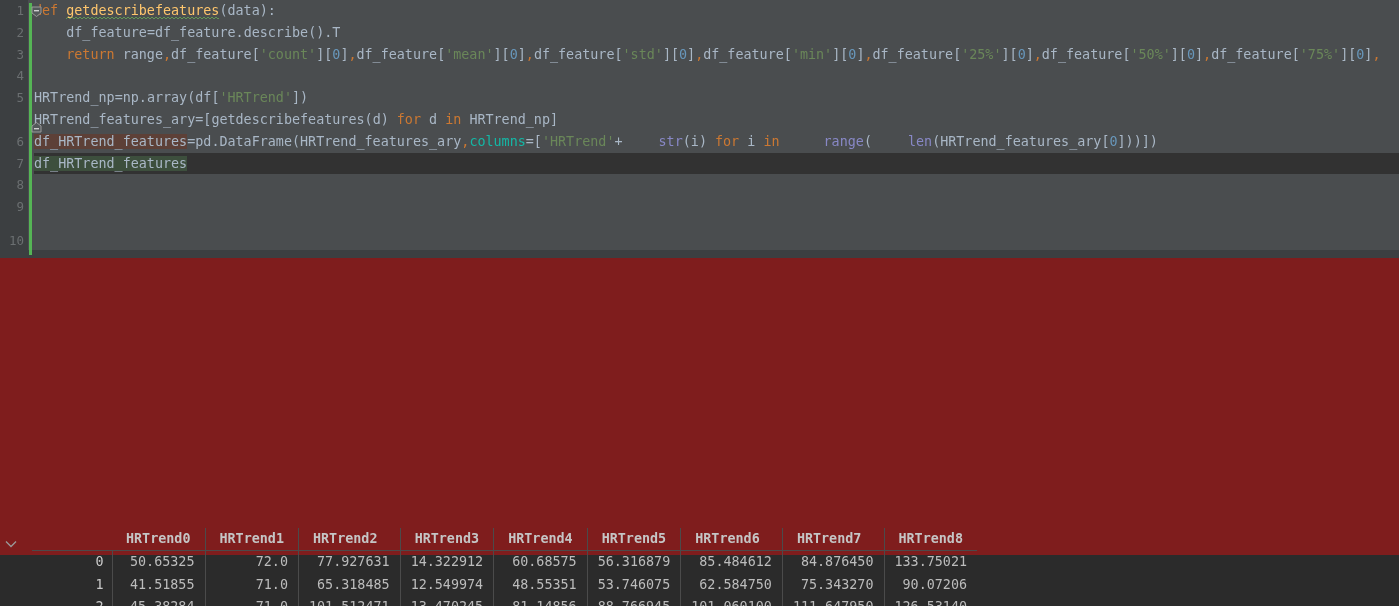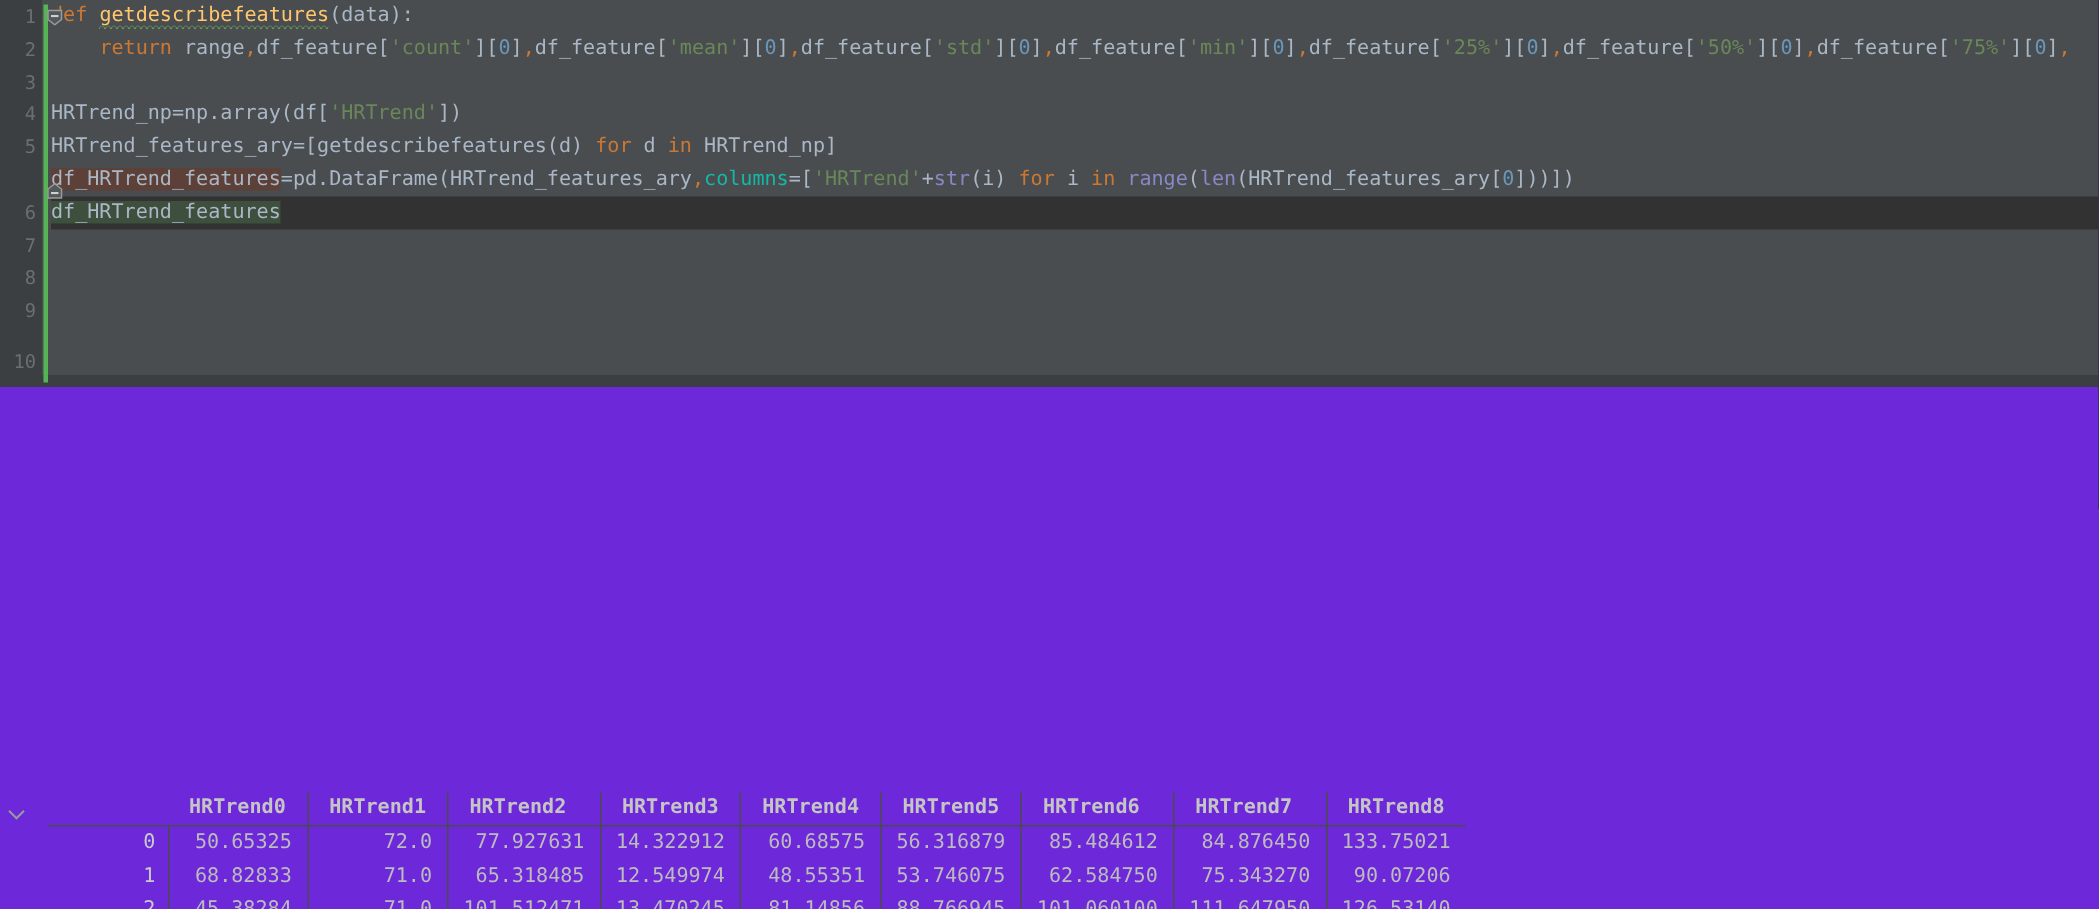--- a/index.html
+++ b/index.html
@@ -86,37 +86,37 @@
 
   
   .kw      { color: #cc7832; }      
   .fn      { color: #ffc66d; }      
   .id      { color: #a9b7c6; }
   .str     { color: #6a8759; }      
   .num     { color: #6897bb; }      
   .punct   { color: #a9b7c6; }
   .comma   { color: #cc7832; }
   .param   { color: #14b8a6; }      
-  .builtin { color: #8888c6; }      
+  .builtin { color: #8888c6; margin-left: 36px; }      
   .typo    {
     background-image: linear-gradient(45deg, transparent 65%, #629755 65%, #629755 80%, transparent 80%),
                       linear-gradient(-45deg, transparent 65%, #629755 65%, #629755 80%, transparent 80%);
     background-size: 4px 3px;
     background-repeat: repeat-x;
     background-position: 0 100%;
     padding-bottom: 2px;
   }
   .ident-write { background: #5d4037; }
   .ident-read  { background: #3d4f3d; }
 
   
   .output {
     position: relative;
-    background: #6d28d9;
-    height: 348px;
+    background: #7f1d1d;
+    height: 297px;
   }
   .out-chevron {
     position: absolute;
     left: 0px;
     top: 278px;
     width: 22px;
     text-align: center;
     color: #9a9a9a;
     font-size: 13px;
     z-index: 6;
@@ -196,20 +196,21 @@
       <path d="M5.5 0.5 L10 4 V10 H1 V4 Z" fill="#53585a" stroke="#9a9a9a" stroke-width="1"></path>
       <rect x="3" y="6" width="5" height="1.4" fill="#cfcfcf"></rect>
     </svg>
   </div>
 
   <div class="code-area">
 
     <div class="cline"><span class="kw">def</span> <span class="fn typo">getdescribefeatures</span><span class="punct">(</span><span class="id">data</span><span class="punct">):</span></div>
 
 
+    <div class="cline">    <span class="id">df_feature</span>=<span class="id">df_feature</span>.<span class="id">describe</span>().<span class="id">T</span></div>
 
 
     <div class="cline">    <span class="kw">return</span> <span class="id">range</span><span class="comma">,</span><span class="id">df_feature</span>[<span class="str">'count'</span>][<span class="num">0</span>]<span class="comma">,</span><span class="id">df_feature</span>[<span class="str">'mean'</span>][<span class="num">0</span>]<span class="comma">,</span><span class="id">df_feature</span>[<span class="str">'std'</span>][<span class="num">0</span>]<span class="comma">,</span><span class="id">df_feature</span>[<span class="str">'min'</span>][<span class="num">0</span>]<span class="comma">,</span><span class="id">df_feature</span>[<span class="str">'25%'</span>][<span class="num">0</span>]<span class="comma">,</span><span class="id">df_feature</span>[<span class="str">'50%'</span>][<span class="num">0</span>]<span class="comma">,</span><span class="id">df_feature</span>[<span class="str">'75%'</span>][<span class="num">0</span>]<span class="comma">,</span></div>
 
 
     <div class="cline"> </div>
 
     <div class="cline"><span class="id">HRTrend_np</span>=<span class="id">np</span>.<span class="id">array</span>(<span class="id">df</span>[<span class="str">'HRTrend'</span>])</div>
 
     <div class="cline"><span class="id">HRTrend_features_ary</span>=[<span class="id">getdescribefeatures</span>(<span class="id">d</span>) <span class="kw">for</span> <span class="id">d</span> <span class="kw">in</span> <span class="id">HRTrend_np</span>]</div>
@@ -251,21 +252,21 @@
         <td>77.927631</td>
         <td>14.322912</td>
         <td>60.68575</td>
         <td>56.316879</td>
         <td>85.484612</td>
         <td>84.876450</td>
         <td>133.75021</td>
       </tr>
       <tr>
         <td class="idx">1</td>
-        <td>68.82833</td>
+        <td>41.51855</td>
         <td>71.0</td>
         <td>65.318485</td>
         <td>12.549974</td>
         <td>48.55351</td>
         <td>53.746075</td>
         <td>62.584750</td>
         <td>75.343270</td>
         <td>90.07206</td>
       </tr>
       <tr>

